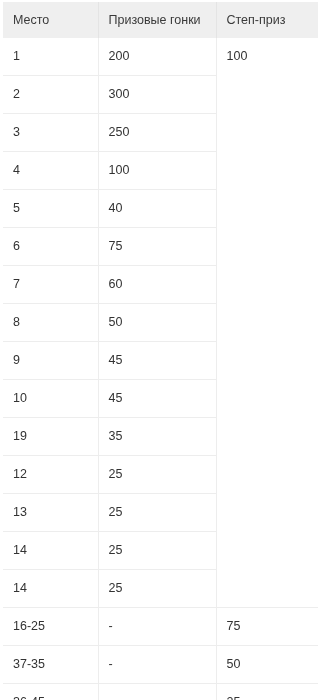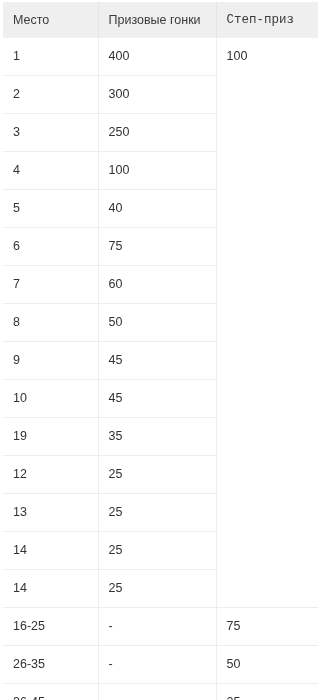--- a/index.html
+++ b/index.html
@@ -39,21 +39,20 @@
     padding: 0 0 0 10px;
     height: 36px;
     line-height: 36px;
     border: none;
     border-right: 1px solid #e4e4e4;
     white-space: nowrap;
     overflow: hidden;
   }
   thead th.last-head {
     border-right: none;
-    font-family: Liberation Mono, monospace;
   }
 
   tbody td {
     color: #333333;
     font-size: 12.5px;
     text-align: left;
     padding: 0 0 0 10px;
     height: 37px;
     line-height: 37px;
     border-bottom: 1px solid #ededed;
@@ -88,21 +87,21 @@
     <thead>
       <tr>
         <th>Место</th>
         <th>Призовые гонки</th>
         <th class="last-head">Степ-приз</th>
       </tr>
     </thead>
     <tbody id="table-body">
         <tr>
           <td>1</td>
-          <td>400</td>
+          <td>200</td>
           <td class="col-last merged" rowspan="15">100</td>
         </tr>
         <tr>
           <td>2</td>
           <td>300</td>
         </tr>
         <tr>
           <td>3</td>
           <td>250</td>
         </tr>
@@ -153,21 +152,21 @@
         <tr>
           <td>14</td>
           <td>25</td>
         </tr>
         <tr>
           <td>16-25</td>
           <td>-</td>
           <td class="col-last">75</td>
         </tr>
         <tr>
-          <td>26-35</td>
+          <td>37-35</td>
           <td>-</td>
           <td class="col-last">50</td>
         </tr>
         <tr class="last-row">
           <td>36-45</td>
           <td>-</td>
           <td class="col-last">25</td>
         </tr>
       </tbody>
   </table>

